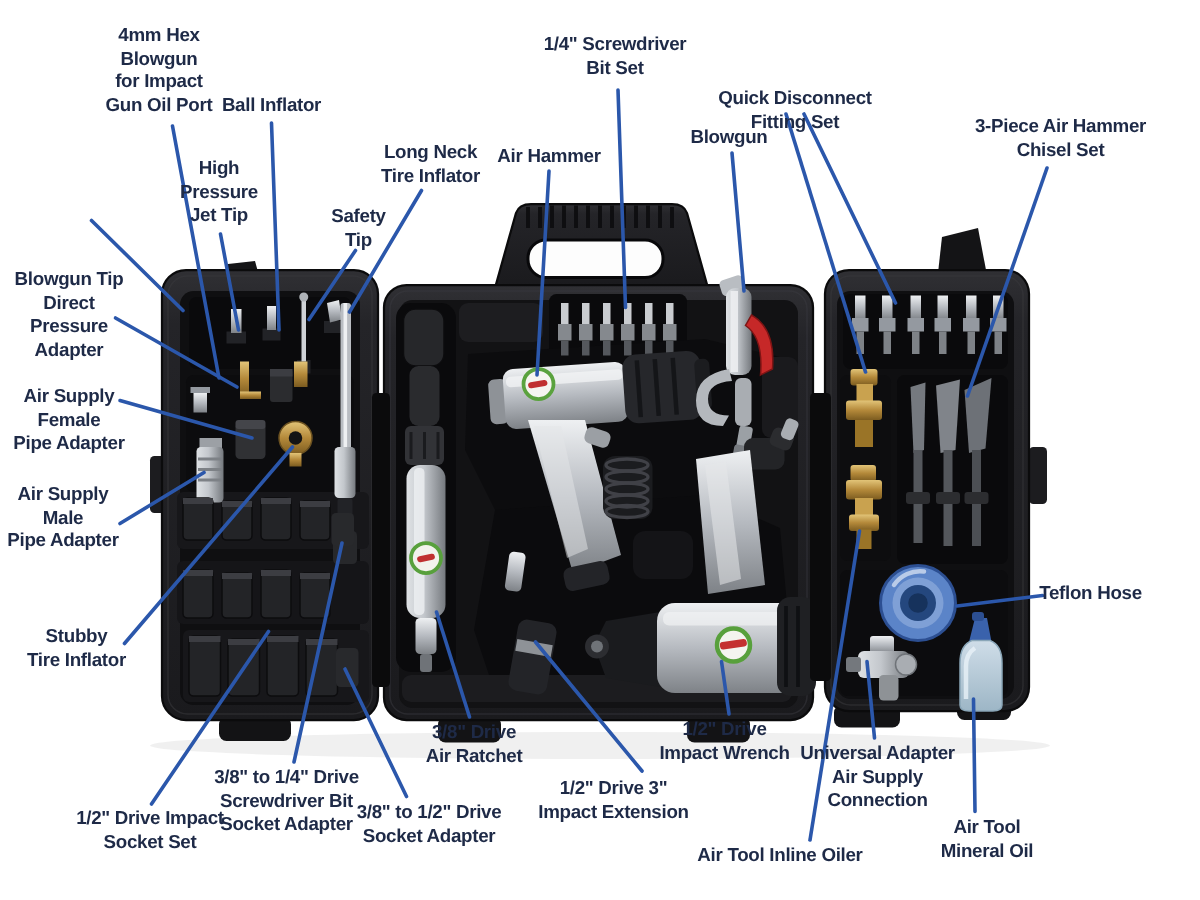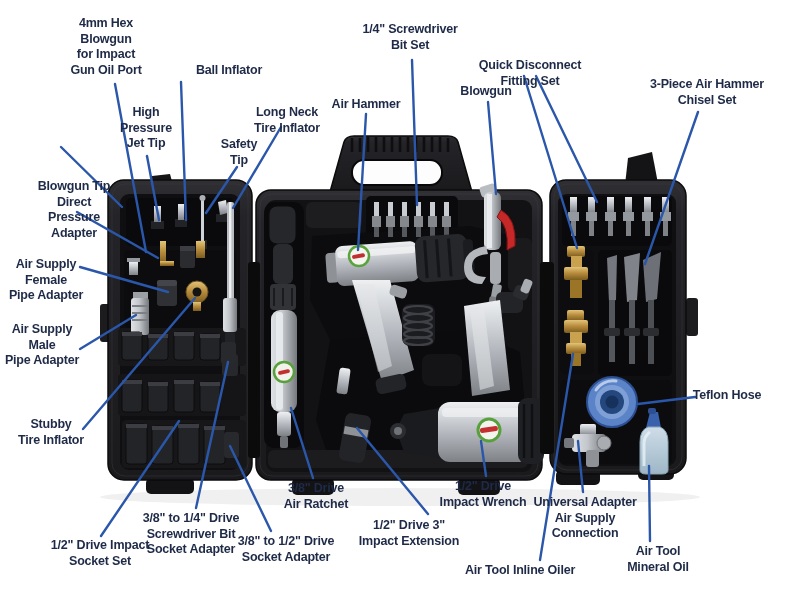--- a/index.html
+++ b/index.html
@@ -429,55 +429,55 @@
       </g>
 </svg>
 
 <div id="labels-layer">
       <div class="label" style="left: 106px; top: 16px;">
         <div>4mm Hex</div>
         <div>Blowgun</div>
         <div>for Impact</div>
         <div>Gun Oil Port</div>
       </div>
-      <div class="label" style="left: 181px; top: 63px; margin-left: 48px;">
+      <div class="label" style="left: 181px; top: 63px;">
         <div>Ball Inflator</div>
       </div>
       <div class="label" style="left: 410px; top: 22px;">
         <div>1/4" Screwdriver</div>
         <div>Bit Set</div>
       </div>
       <div class="label" style="left: 530px; top: 42px; margin-top: 16px;">
         <div>Quick Disconnect</div>
         <div>Fitting Set</div>
       </div>
       <div class="label" style="left: 707px; top: 77px;">
         <div>3-Piece Air Hammer</div>
         <div>Chisel Set</div>
       </div>
       <div class="label" style="left: 486px; top: 84px;">
         <div>Blowgun</div>
       </div>
       <div class="label" style="left: 366px; top: 97px;">
         <div>Air Hammer</div>
       </div>
-      <div class="label" style="left: 287px; top: 94px; margin-top: 11px;">
+      <div class="label" style="left: 287px; top: 94px;">
         <div>Long Neck</div>
         <div>Tire Inflator</div>
       </div>
       <div class="label" style="left: 146px; top: 105px;">
         <div>High</div>
         <div>Pressure</div>
         <div>Jet Tip</div>
       </div>
       <div class="label" style="left: 239px; top: 137px;">
         <div>Safety</div>
         <div>Tip</div>
       </div>
-      <div class="label" style="left: 46px; top: 179px; margin-left: 28px;">
+      <div class="label" style="left: 46px; top: 179px;">
         <div>Blowgun Tip</div>
         <div>Direct</div>
         <div>Pressure</div>
         <div>Adapter</div>
       </div>
       <div class="label" style="left: 46px; top: 257px;">
         <div>Air Supply</div>
         <div>Female</div>
         <div>Pipe Adapter</div>
       </div>

